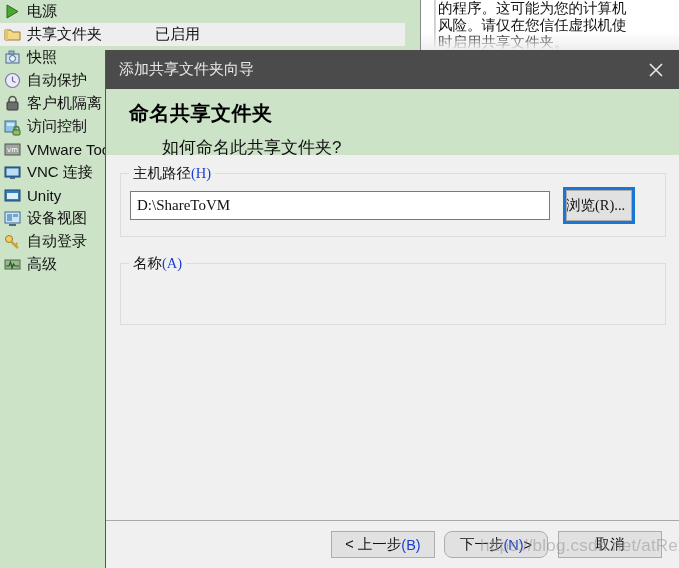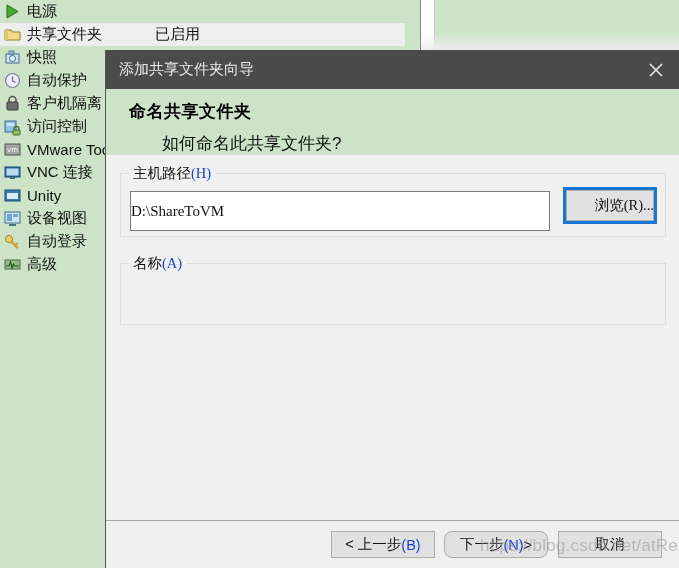--- a/index.html
+++ b/index.html
@@ -151,21 +151,21 @@
   }
   #close-btn svg { display:block; }
 
   #header-band {
     background: #cde3c8;
     height: 66px;
     padding: 11px 0 0 23px;
     box-sizing: border-box;
   }
   #header-title {
-    font-size: 17px;
+    font-size: 20px;
     font-weight: bold;
     color: #000;
     letter-spacing: 0.5px;
   }
   #header-sub {
     font-size: 17px;
     color: #111;
     margin-top: 9px;
     padding-left: 33px;
   }
@@ -209,48 +209,49 @@
 
   .textfield {
     position: absolute;
     background: #fff;
     border: 1px solid #7a7a7a;
     box-sizing: border-box;
     font-size: 15px;
     color: #111;
     display: flex;
     align-items: center;
-    height: 40px;
+    padding-left: 6px;
+    height: 29px;
     white-space: nowrap;
     overflow: hidden;
     cursor: text;
   }
   #input-hostpath {
     left: 9px;
     top: 17px;
     width: 420px;
   }
   #input-name {
     left: 9px;
     top: 16px;
     width: 420px;
   }
 
   #browse-btn {
     position: absolute;
     left: 442px;
     top: 13px;
-    width: 94px;
+    width: 72px;
     height: 37px;
     background: #e1e1e1;
     border: 3px solid #1976d2;
     box-sizing: border-box;
     display: flex;
     align-items: center;
-    justify-content: flex-end;
+    justify-content: flex-start;
     font-size: 14.5px;
     color: #111;
     cursor: default;
   }
   #browse-btn .inner-edge {
     position:absolute;
     inset: 0;
     border: 1px solid #adadad;
     box-sizing: border-box;
     pointer-events: none;
@@ -427,20 +428,25 @@
           </svg>
         </span>
         <span class="set-label">高级</span>
       </div>
     </div>
 
   <div id="panel-divider"></div>
   <div id="white-gap"></div>
   <div id="panel-divider2"></div>
 
+  <div id="right-panel">
+    <div class="rp-line">的程序。这可能为您的计算机</div>
+    <div class="rp-line">风险。请仅在您信任虚拟机使</div>
+    <div class="rp-line">时启用共享文件夹。</div>
+  </div>
   <div id="fade-strip"></div>
 </div>
 
 <div id="dialog">
 
   <div id="titlebar">
     <div id="title-text">添加共享文件夹向导</div>
     <div id="close-btn">
       <svg width="16" height="16" viewBox="0 0 16 16" aria-hidden="true">
         <path d="M2,2 L14,14 M14,2 L2,14" stroke="#e9e9e9" stroke-width="1.6" fill="none"></path>

